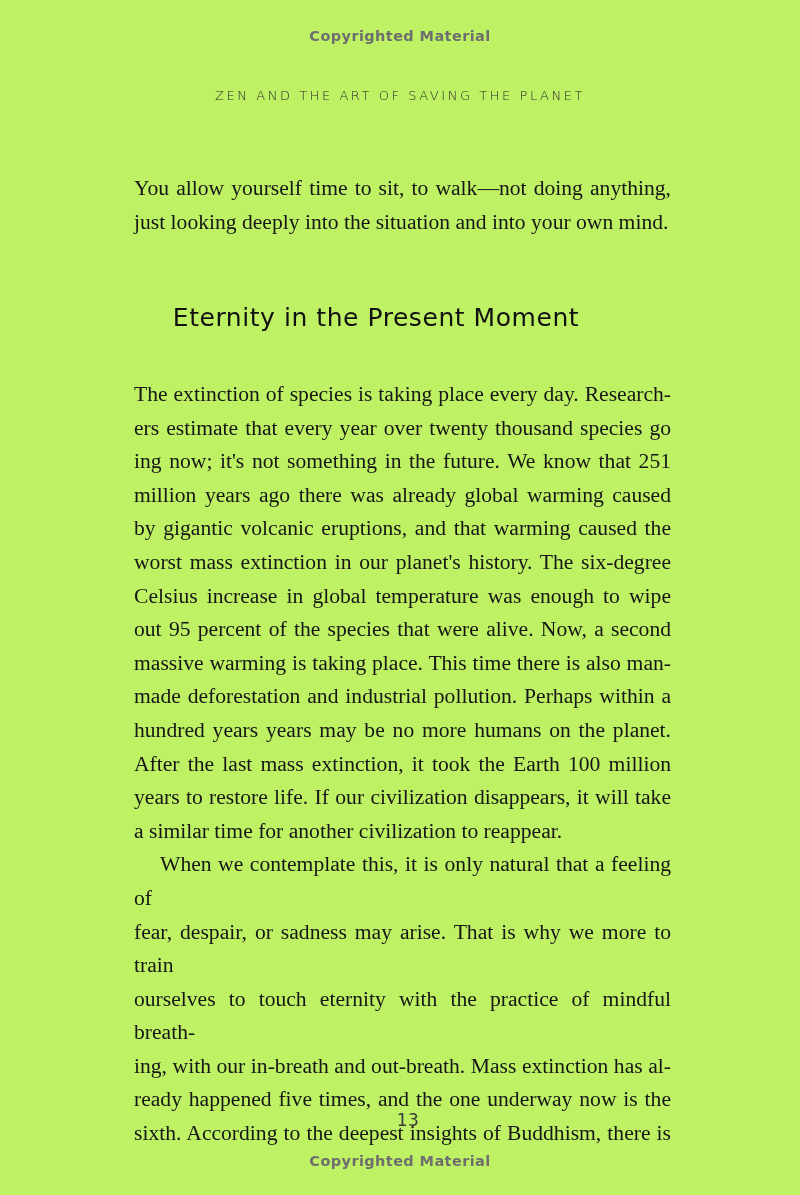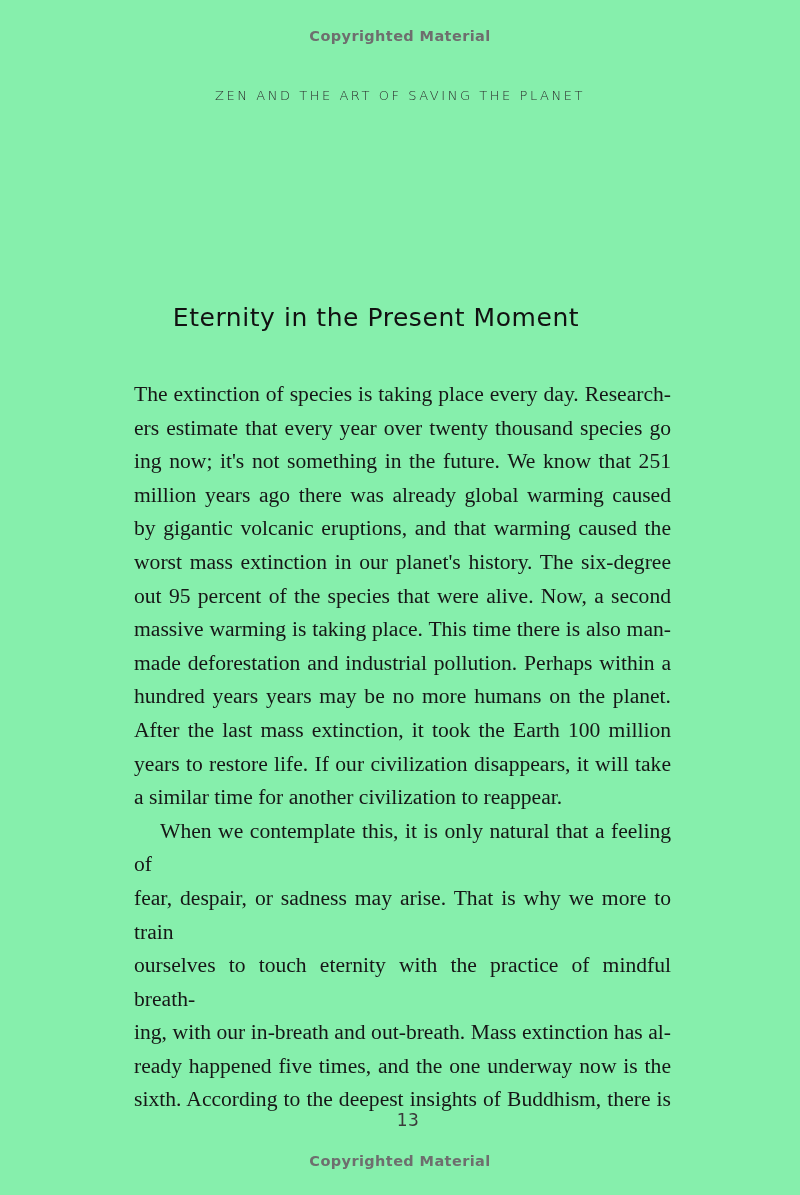--- a/index.html
+++ b/index.html
@@ -12,21 +12,21 @@
     background: #ffffff;
     font-family: "Liberation Serif", serif;
     -webkit-font-smoothing: antialiased;
     overflow: hidden;
   }
 
   .page {
     position: relative;
     width: 800px;
     height: 1195px;
-    background: #86efac;
+    background: #bef264;
     box-sizing: border-box;
   }
 
   
   .watermark {
     position: absolute;
     left: 0;
     width: 800px;
     text-align: center;
     font-family: "DejaVu Sans", sans-serif;
@@ -116,31 +116,38 @@
 </style>
 </head>
 <body>
 
 <div class="page">
 
   <div class="watermark watermark-top">Copyrighted Material</div>
 
   <div class="running-head">ZEN AND THE ART OF SAVING THE PLANET</div>
 
+  <div class="block-1">
+    <p class="body-text">
+      <span class="line">You allow yourself time to sit, to walk—not doing anything,</span>
+      <span class="line flush">just looking deeply into the situation and into your own mind.</span>
+    </p>
+  </div>
 
   <div class="section-heading">Eternity in the Present Moment</div>
 
   <div class="block-2">
     <p class="body-text">
       <span class="line">The extinction of species is taking place every day. Research-</span>
       <span class="line">ers estimate that every year over twenty thousand species go</span>
       <span class="line">ing now; it's not something in the future. We know that 251</span>
       <span class="line">million years ago there was already global warming caused</span>
       <span class="line">by gigantic volcanic eruptions, and that warming caused the</span>
       <span class="line">worst mass extinction in our planet's history. The six-degree</span>
+      <span class="line">Celsius increase in global temperature was enough to wipe</span>
       <span class="line">out 95 percent of the species that were alive. Now, a second</span>
       <span class="line">massive warming is taking place. This time there is also man-</span>
       <span class="line">made deforestation and industrial pollution. Perhaps within a</span>
       <span class="line">hundred years years may be no more humans on the planet.</span>
       <span class="line">After the last mass extinction, it took the Earth 100 million</span>
       <span class="line">years to restore life. If our civilization disappears, it will take</span>
       <span class="line flush">a similar time for another civilization to reappear.</span>
     </p>
     <p class="body-text">
       <span class="line indent">When we contemplate this, it is only natural that a feeling of</span>

